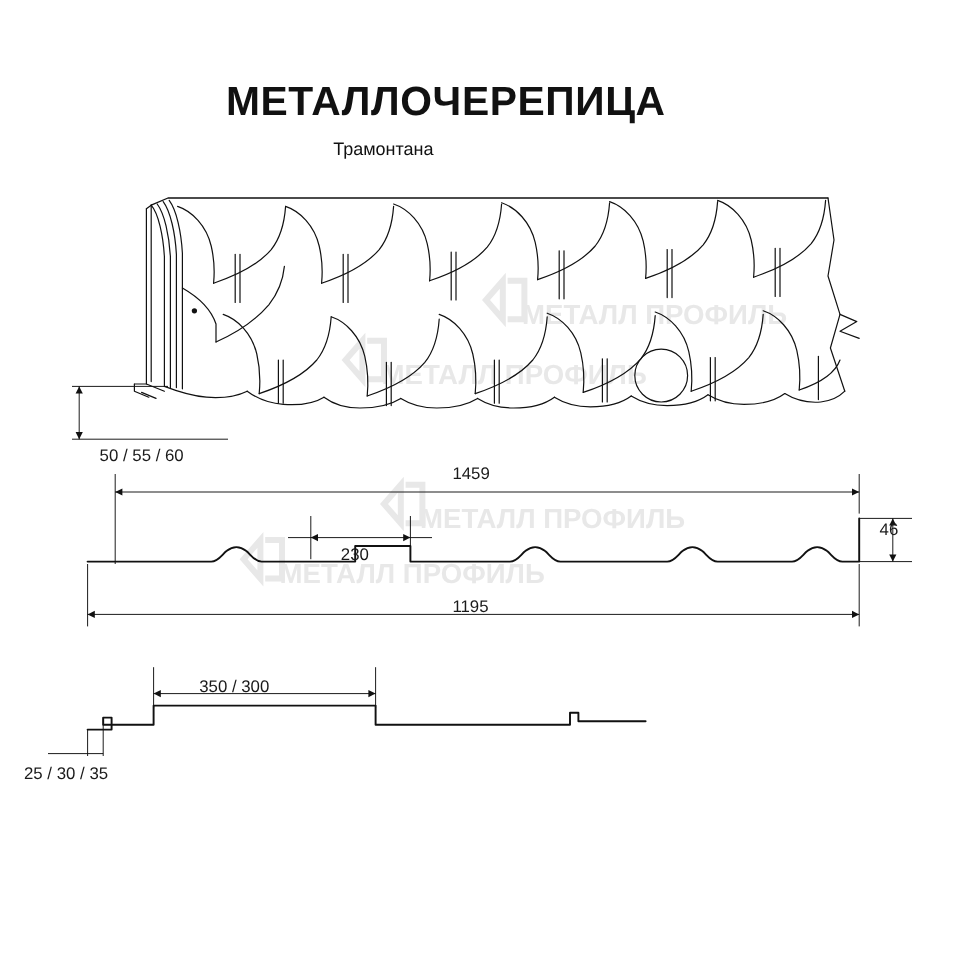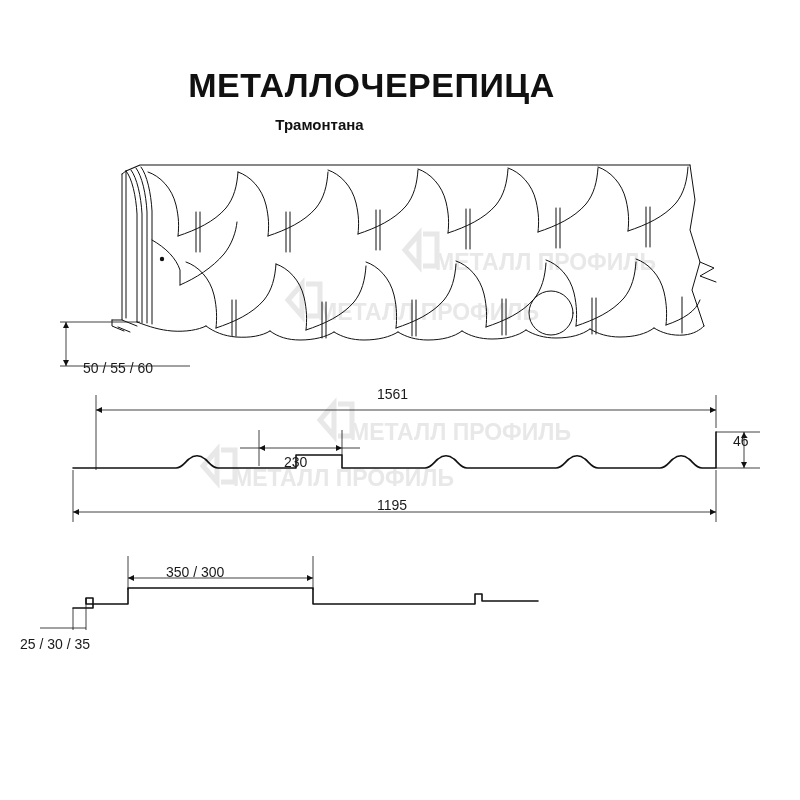--- a/index.html
+++ b/index.html
@@ -33,21 +33,21 @@
     letter-spacing: 0.5px;
     color: #111111;
   }
   .title-sub {
     position: absolute;
     left: 0;
     top: 116px;
     width: 639px;
     text-align: center;
     font-size: 15px;
-    font-weight: bold;
+    font-weight: normal;
     color: #111111;
   }
   .lbl {
     position: absolute;
     font-size: 14px;
     color: #1a1a1a;
     white-space: nowrap;
   }
 </style>
 </head>
@@ -270,21 +270,21 @@
 
     <line x1="40" y1="628" x2="86" y2="628"></line>
     <line x1="73" y1="608" x2="73" y2="630"></line>
     <line x1="86" y1="598" x2="86" y2="630"></line>
   </g>
 </svg>
 
 <div class="title-main">МЕТАЛЛОЧЕРЕПИЦА</div>
 <div class="title-sub">Трамонтана</div>
 
-<div class="lbl" style="left:83px; top:360px;">50 / 55 / 60</div>
-
-<div class="lbl" style="left:377px; top:386px;">1561</div>
+<div class="lbl" style="left:83px; top:371px;">50 / 55 / 60</div>
+
+<div class="lbl" style="left:377px; top:386px;">1459</div>
 <div class="lbl" style="left:284px; top:454px;">230</div>
 <div class="lbl" style="left:733px; top:433px;">46</div>
 <div class="lbl" style="left:377px; top:497px;text-align:right;">1195</div>
 
 <div class="lbl" style="left:166px; top:564px;">350 / 300</div>
 <div class="lbl" style="left:20px; top:636px;">25 / 30 / 35</div>
 
 </body></html>

